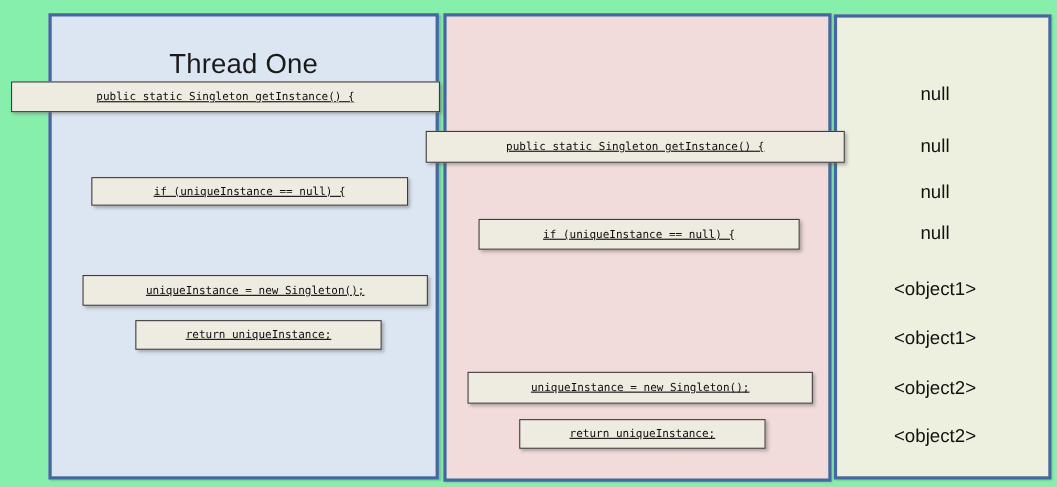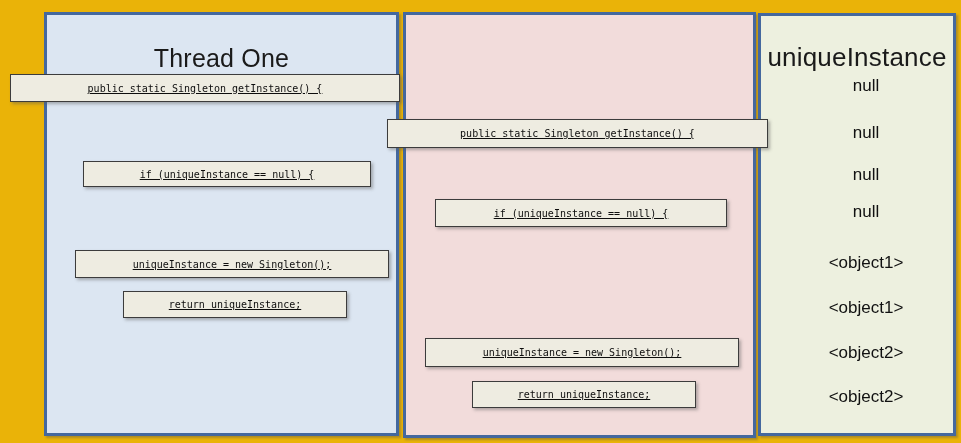--- a/index.html
+++ b/index.html
@@ -5,21 +5,21 @@
   html, body {
     margin: 0;
     padding: 0;
     background: #ffffff;
     font-family: "Liberation Sans", sans-serif;
   }
   .canvas {
     position: relative;
     width: 961px;
     height: 443px;
-    background: #eab308;
+    background: #86efac;
     overflow: hidden;
   }
   
   .panel {
     position: absolute;
     box-sizing: border-box;
     border: 3px solid var(--panel-border, #44689e);
     box-shadow: 1.5px 1.5px 2px rgba(60,70,90,0.35);
   }
   .panel-t1 {
@@ -77,42 +77,40 @@
     position: absolute;
     left: 758px;
     width: 184px;
     height: 20px;
     line-height: 20px;
     text-align: center;
     font-size: 17px;
     color: #111111;
     z-index: 3;
     white-space: nowrap;
-    margin-left: 16px;
   }
   .v0 { top: 76px;  }
   .v1 { top: 123px; }
   .v2 { top: 165px; }
   .v3 { top: 202px; }
   .v4 { top: 253px; }
   .v5 { top: 298px; }
   .v6 { top: 343px; }
   .v7 { top: 387px; }
 </style>
 </head>
 <body>
 
 <div class="canvas">
 
   <div class="panel panel-t1"></div>
   <div class="panel panel-t2"></div>
   <div class="panel panel-inst"></div>
 
   <div class="panel-title t1-title">Thread One</div>
-  <div class="panel-title inst-title">uniqueInstance</div>
 
   <div class="code-box t1-s1">public static Singleton getInstance() {</div>
   <div class="code-box t1-s2">if (uniqueInstance == null) {</div>
   <div class="code-box t1-s3">uniqueInstance = new Singleton();</div>
   <div class="code-box t1-s4">return uniqueInstance;</div>
 
   <div class="code-box t2-s1">public static Singleton getInstance() {</div>
   <div class="code-box t2-s2">if (uniqueInstance == null) {</div>
   <div class="code-box t2-s3">uniqueInstance = new Singleton();</div>
   <div class="code-box t2-s4">return uniqueInstance;</div>

